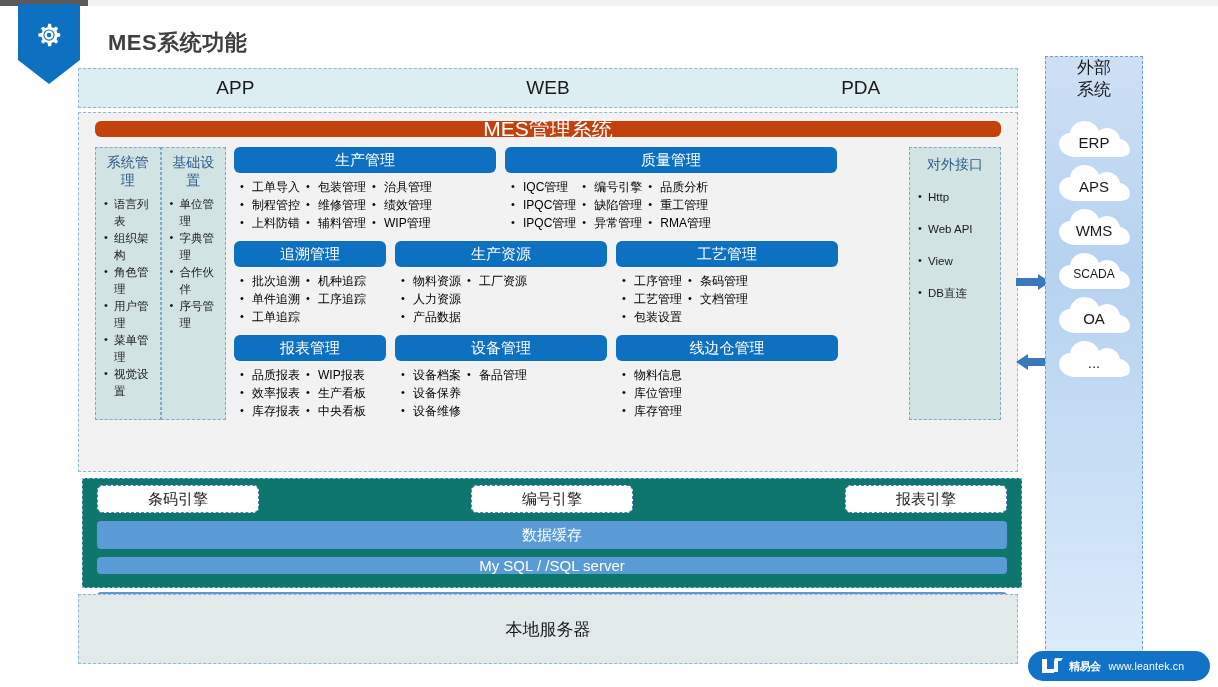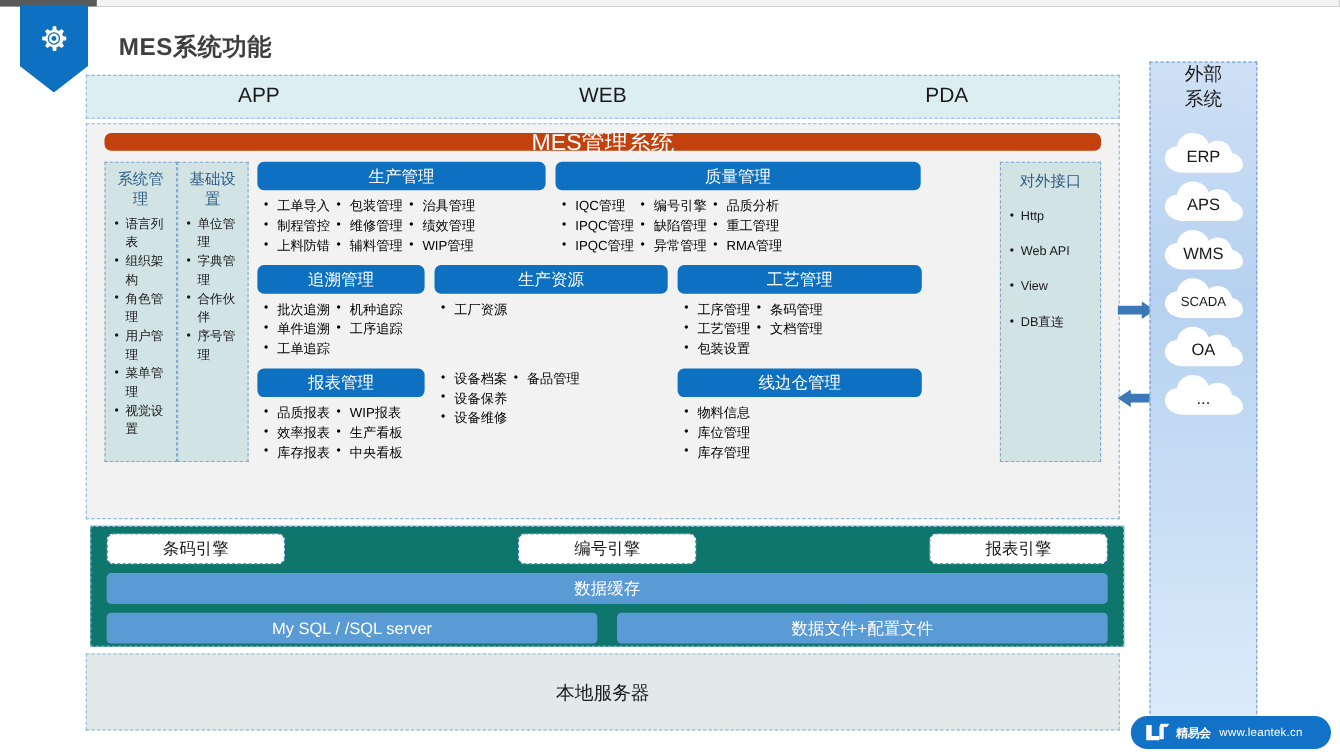--- a/index.html
+++ b/index.html
@@ -109,21 +109,21 @@
   }
   .engines { display:flex; justify-content:space-between; margin-bottom:8px; }
   .engine {
     width:162px; height:28px; background:#ffffff; border:1px dashed #4a7fc1; border-radius:6px;
     display:flex; align-items:center; justify-content:center; font-size:15px; color:#1a1a1a;
   }
   .cache-bar {
     height:28px; background:#5b9bd5; color:#fff; border-radius:4px;
     display:flex; align-items:center; justify-content:center; font-size:15px; margin-bottom:8px;
   }
-  .db-row { display:flex; gap:18px; }
+  .db-row { display:flex; gap:18px;flex-direction:column; }
   .db-bar {
     flex:1; height:28px; background:#5b9bd5; color:#fff; border-radius:4px;
     display:flex; align-items:center; justify-content:center; font-size:15px;
   }
 
   
   .local-server {
     position:absolute; left:78px; top:594px; width:940px; height:70px;
     background:#e2e9e9; border:1px dashed #8fb8d8;
     display:flex; align-items:center; justify-content:center;
@@ -259,20 +259,25 @@
               <ul>
                 <li>机种追踪</li>
                 <li>工序追踪</li>
               </ul>
             </div>
           </div>
           <div class="grp" style="width: 212px;">
             <div class="grp-head">生产资源</div>
             <div class="grp-items">
               <ul>
+                <li>物料资源</li>
+                <li>人力资源</li>
+                <li>产品数据</li>
+              </ul>
+              <ul>
                 <li>工厂资源</li>
               </ul>
             </div>
           </div>
           <div class="grp" style="width: 222px;">
             <div class="grp-head">工艺管理</div>
             <div class="grp-items">
               <ul>
                 <li>工序管理</li>
                 <li>工艺管理</li>
@@ -295,20 +300,21 @@
                 <li>库存报表</li>
               </ul>
               <ul>
                 <li>WIP报表</li>
                 <li>生产看板</li>
                 <li>中央看板</li>
               </ul>
             </div>
           </div>
           <div class="grp" style="width: 212px;">
+            <div class="grp-head">设备管理</div>
             <div class="grp-items">
               <ul>
                 <li>设备档案</li>
                 <li>设备保养</li>
                 <li>设备维修</li>
               </ul>
               <ul>
                 <li>备品管理</li>
               </ul>
             </div>

